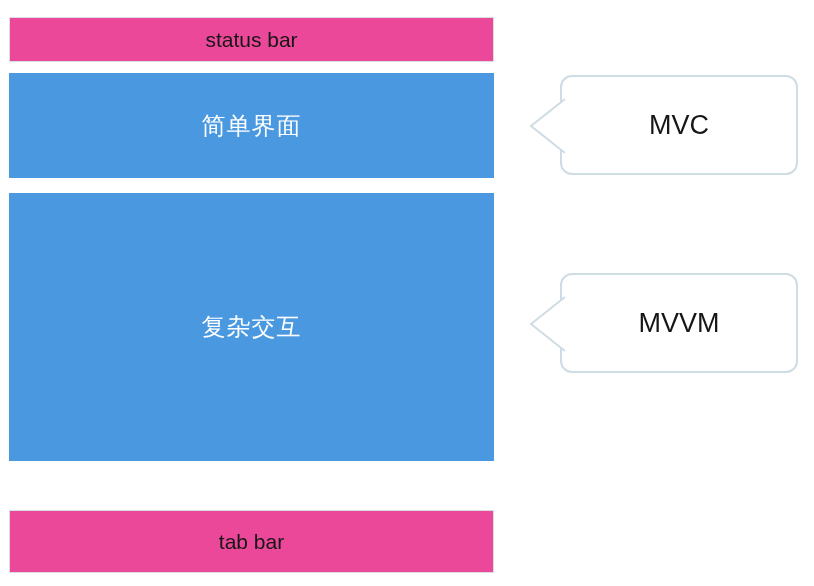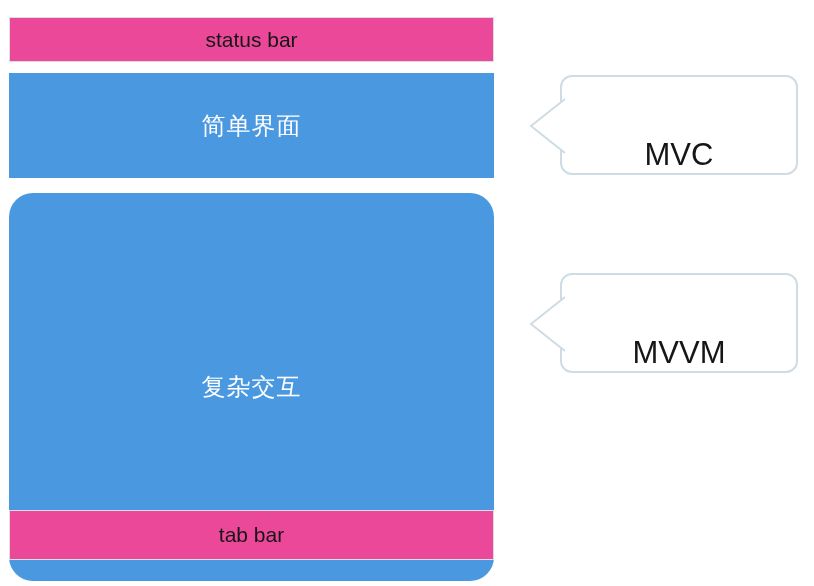--- a/index.html
+++ b/index.html
@@ -29,50 +29,50 @@
     width: 485px;
     background: #ec4899;
     border: 1px solid var(--bar-border);
     display: flex;
     align-items: center;
     justify-content: center;
     font-size: 21px;
     color: var(--text-dark);
   }
   .status-bar { top: 17px; height: 45px; }
-  .tab-bar    { top: 510px; height: 50px; }
+  .tab-bar    { top: 510px; height: 63px; }
 
   .view-box {
     position: absolute;
     left: 9px;
     width: 485px;
     background: var(--view-fill);
     display: flex;
     align-items: center;
     justify-content: center;
     font-size: 24px;
     letter-spacing: 1px;
     color: var(--text-on-blue);
   }
   .view-simple  { top: 73px;  height: 105px; }
-  .view-complex { top: 193px; height: 388px; border-radius: 24px; }
+  .view-complex { top: 193px; height: 268px; }
 
   
   .callout {
     position: absolute;
     left: 560px;
     width: 238px;
     height: 100px;
     background: #ffffff;
     border: 2px solid var(--callout-border);
     border-radius: 12px;
     display: flex;
-    align-items: flex-end;
+    align-items: center;
     justify-content: center;
-    font-size: 31px;
+    font-size: 27px;
     color: var(--text-dark);
   }
   .callout-mvc  { top: 75px; }
   .callout-mvvm { top: 273px; }
 
   .tail {
     position: absolute;
     left: -33px;
     top: 21px;
     width: 36px;

